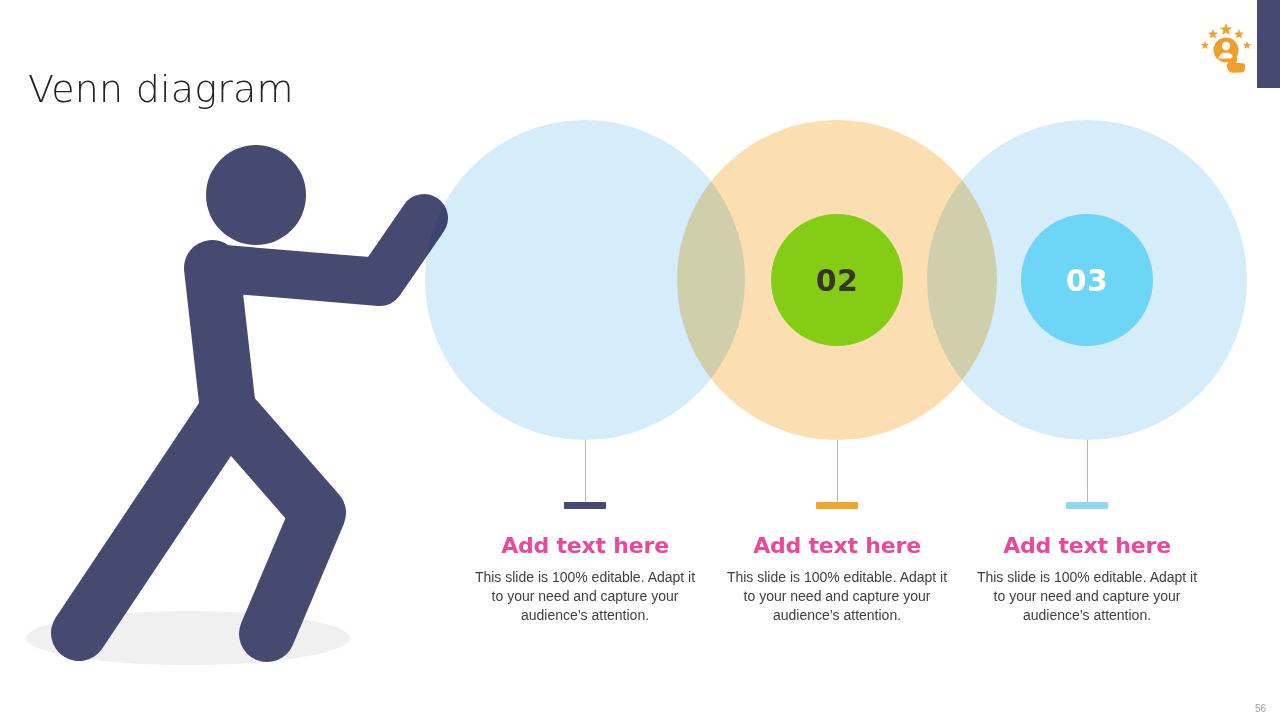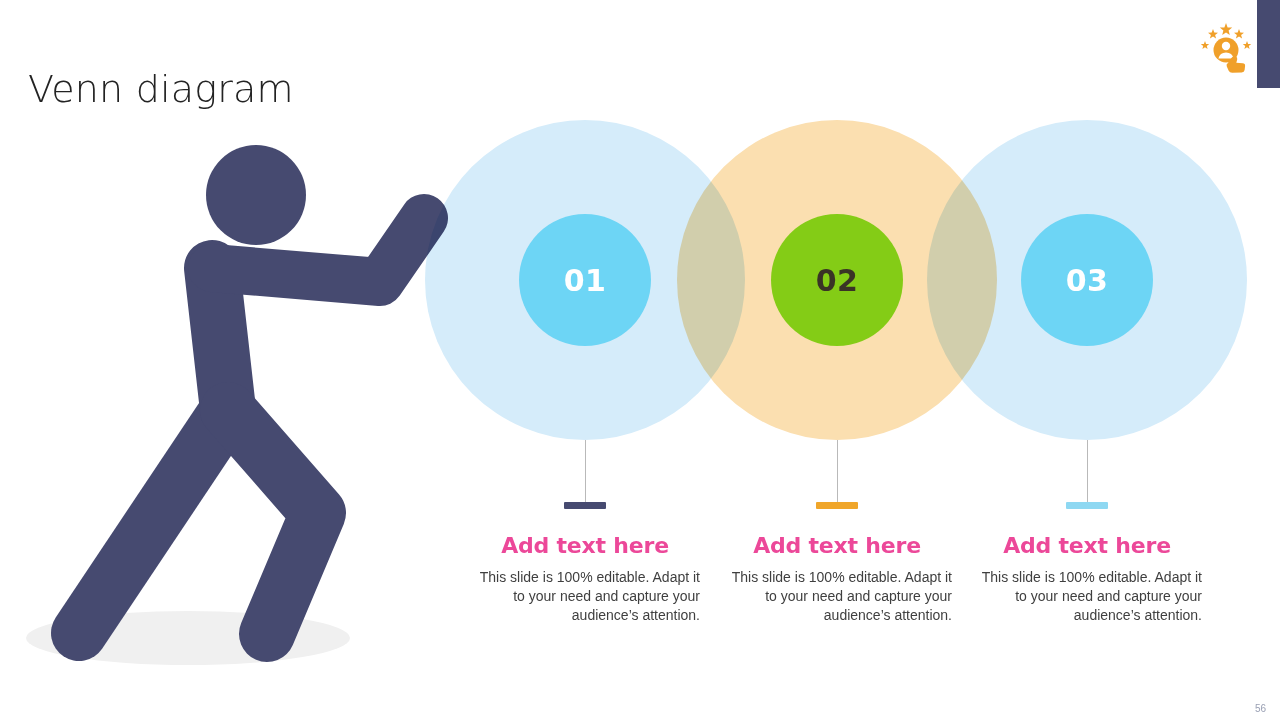--- a/index.html
+++ b/index.html
@@ -130,21 +130,20 @@
     margin: 0 0 9px 0;
     line-height: 1.2;
   }
 
   .caption-body {
     font-family: "Liberation Sans", sans-serif;
     font-size: 14px;
     color: #3f3f3f;
     line-height: 19px;
     margin: 0;
-    text-align: right;
   }
 </style>
 </head>
 <body>
 
 <div class="slide">
 
   <div class="page-title">Venn diagram</div>
 
   <div class="corner-bar"></div>
@@ -190,23 +189,20 @@
   </div>
 
   <div class="venn-stage">
 
     <div class="venn-circle" style="left:425px; top:120px; width:320px; height:320px; background:#d5ecfa;"></div>
 
     <div class="venn-circle" style="left:677px; top:120px; width:320px; height:320px; background:#fbdfb0;"></div>
 
     <div class="venn-circle" style="left:927px; top:120px; width:320px; height:320px; background:#d5ecfa;"></div>
 
-    <div class="venn-inner" style="left:519px; top:214px; width:132px; height:132px; background:#6dd5f5; color:#ffffff;">
-      <span>01</span>
-    </div>
 
     <div class="venn-inner" style="left:771px; top:214px; width:132px; height:132px; background:#84cc16; color:#3a3326;">
       <span>02</span>
     </div>
 
     <div class="venn-inner" style="left:1021px; top:214px; width:132px; height:132px; background:#6dd5f5; color:#ffffff;">
       <span>03</span>
     </div>
   </div>
 

